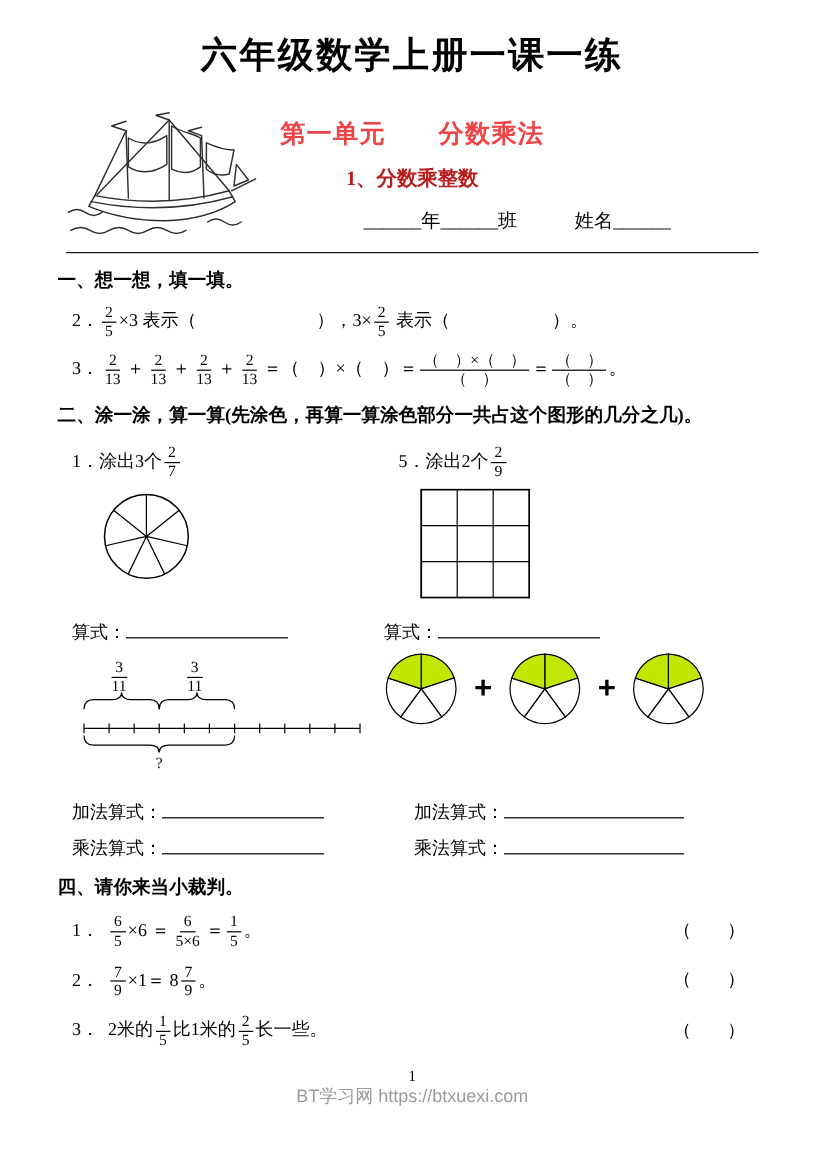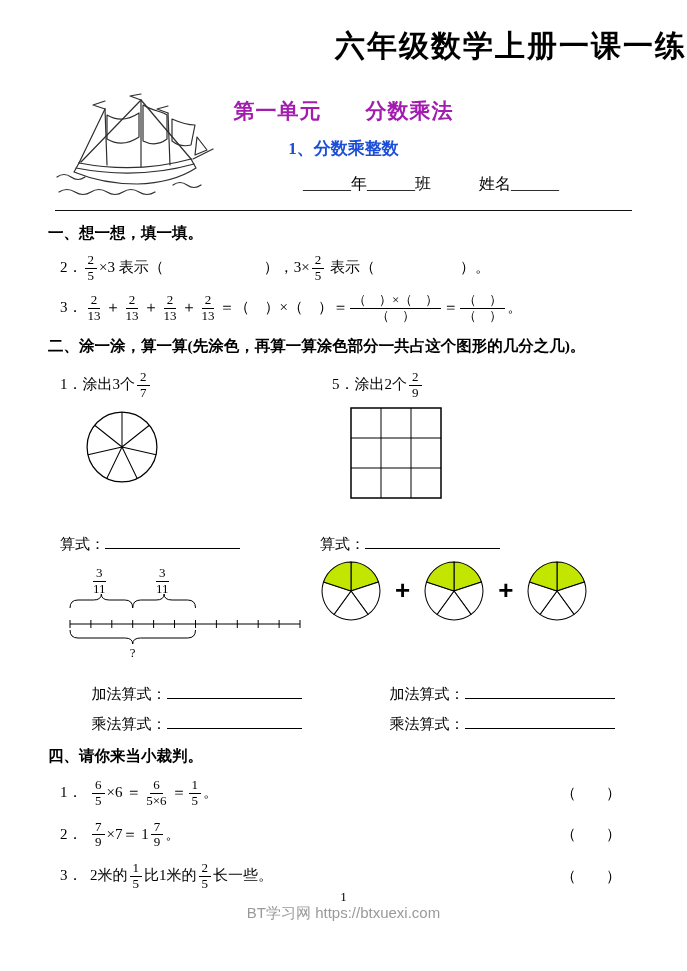--- a/index.html
+++ b/index.html
@@ -2,53 +2,53 @@
 <html><head>
 <meta charset="utf-8">
 <style>
   * { margin:0; padding:0; box-sizing:border-box; }
   html,body { background:#ffffff; }
   .page {
     width:687px; height:971px; position:relative; background:#fff;
     font-family:"Liberation Serif","DejaVu Serif",serif; color:#000;
     font-size:15px; overflow:hidden;
   }
-  .doc-title { padding-top:26px; text-align:right; font-size:30px; font-weight:bold; letter-spacing:2px; }
+  .doc-title { padding-top:26px; text-align:center; font-size:30px; font-weight:bold; letter-spacing:2px; }
   .header { position:relative; margin:26px 55px 0 55px; height:118px; border-bottom:1.5px solid #111; }
   .ship-wrap { position:absolute; left:0; top:0; }
-  .unit-title { text-align:center; font-size:21px; font-weight:bold; color:#a21caf; padding-top:4px; letter-spacing:1px; }
-  .lesson-title { text-align:center; font-size:17px; font-weight:bold; color:#1d4ed8; margin-top:12px; }
+  .unit-title { text-align:center; font-size:21px; font-weight:bold; color:#ef4444; padding-top:4px; letter-spacing:1px; }
+  .lesson-title { text-align:center; font-size:17px; font-weight:bold; color:#b91c1c; margin-top:12px; }
   .name-line { text-align:center; font-size:16px; margin-top:14px; padding-left:175px; }
   .content { margin:8px 28px 0 48px; }
   .sec-heading { font-weight:bold; font-size:15.5px; margin-top:12px; }
   .item { margin:9px 0 0 12px; line-height:1.7; }
   .indent2 { margin-left:24px; }
   .gap { display:inline-block; height:4px; }
   .gap-a { width:55px; }
   .gap-b { width:100px; }
   .gap-c { width:85px; }
   .blank { display:inline-block; width:135px; border-bottom:1px solid #000; height:15px; vertical-align:baseline; }
   .blank-wide { width:150px; }
   .frac { display:inline-flex; flex-direction:column; align-items:center; vertical-align:middle; line-height:1.15; font-size:13px; margin:0 2px; }
   .frac .fn { padding:0 3px; border-bottom:1px solid #000; text-align:center; white-space:nowrap; }
   .frac .fd { padding:0 3px; text-align:center; white-space:nowrap; }
   .cols { display:flex; margin-top:4px; }
   .col-l { width:272px; }
   .col-r { flex:1; }
   .fig-circle7 { margin:8px 0 0 36px; display:block; }
   .fig-grid { margin:6px 0 0 30px; display:block; }
-  .suanshi-row { display:flex; margin-top:35px; margin-left:12px; }
+  .suanshi-row { display:flex; margin-top:18px; margin-left:12px; }
   .suanshi-row .col-l { width:260px; }
   .numline { position:relative; width:252px; height:94px; margin:8px 0 0 14px; }
   .nl-f1 { position:absolute; left:26px; top:0; }
   .nl-f2 { position:absolute; left:89px; top:0; }
   .nl-svg { position:absolute; left:0; top:26px; }
   .pies { display:flex; align-items:center; margin-top:2px; }
   .plus { font-size:26px; font-weight:bold; margin:0 13px; font-family:"Liberation Sans",sans-serif; }
-  .s3-answers { display:flex; margin-top:14px;text-align:center; }
+  .s3-answers { display:flex; margin-top:14px; }
   .s3-answers .col-l { width:285px; }
   .ans-row { margin:10px 0 0 12px; }
   .judge-row { display:flex; align-items:center; margin:11px 0 0 12px; line-height:1.8; }
   .judge-content { flex:1; }
   .judge-mark { margin-right:38px; white-space:nowrap; }
   .page-num { position:absolute; bottom:66px; width:100%; text-align:center; font-size:13px; }
   .footer { position:absolute; bottom:48px; width:100%; text-align:center; font-size:15px; color:#9a9a9a; font-family:"Liberation Sans","DejaVu Sans",sans-serif; }
   svg text { font-family:"Liberation Serif",serif; }
 </style>
 </head>
@@ -247,21 +247,21 @@
           </span><span>。</span>
       </div>
       <div class="judge-mark">（　　）</div>
     </div>
 
     <div class="judge-row">
       <div class="judge-content">
         <span>2．</span>&nbsp;&nbsp;<span class="frac">
             <span class="fn">7</span>
             <span class="fd">9</span>
-          </span><span>×7＝ 1</span><span class="frac">
+          </span><span>×1＝ 8</span><span class="frac">
             <span class="fn">7</span>
             <span class="fd">9</span>
           </span><span>。</span>
       </div>
       <div class="judge-mark">（　　）</div>
     </div>
 
     <div class="judge-row">
       <div class="judge-content">
         <span>3． </span>&nbsp;<span>2米的</span><span class="frac">

